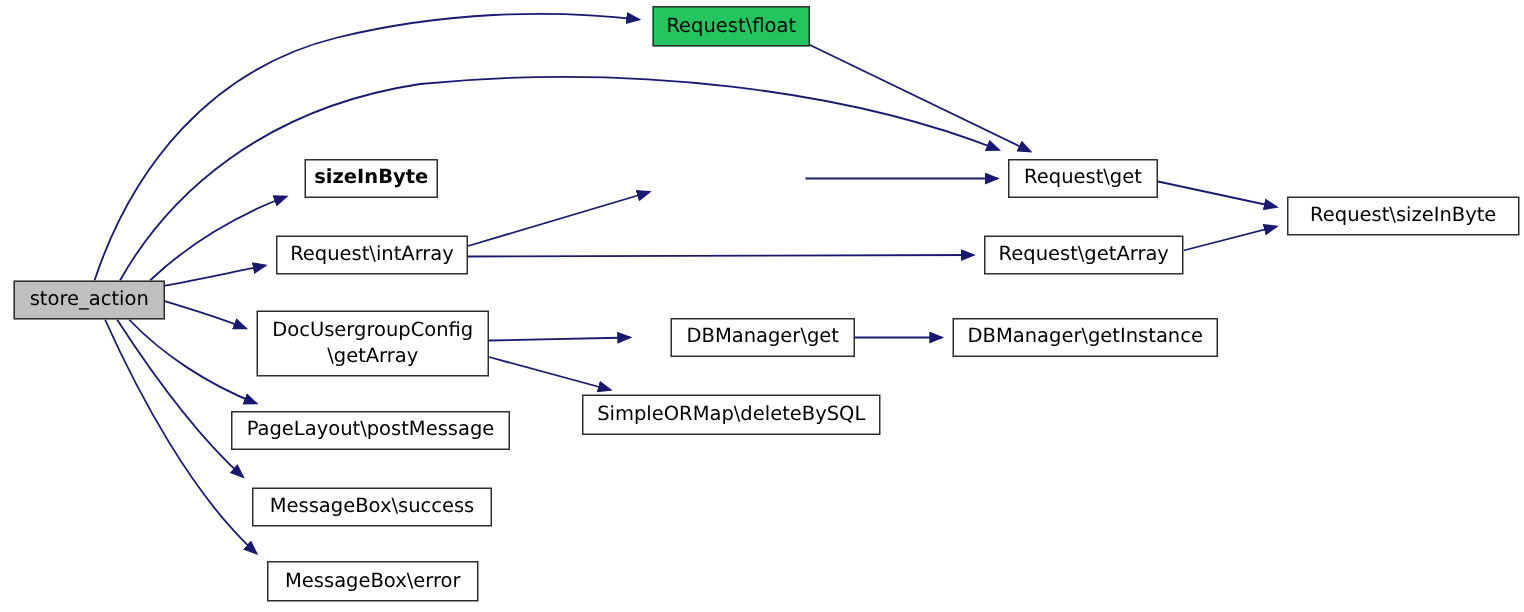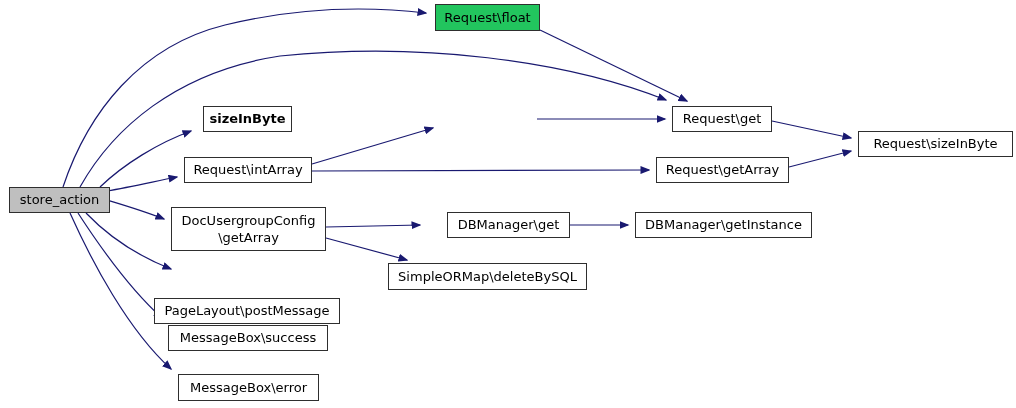--- a/index.html
+++ b/index.html
@@ -89,21 +89,21 @@
     </div>
     <div class="node" style="left: 427px; top: 212px; width: 123px; height: 26px; background: rgb(255, 255, 255); border: 1.4px solid rgb(46, 46, 46); color: rgb(0, 0, 0); margin-left: 20px;">
       <span>DBManager\get</span>
     </div>
     <div class="node" style="left: 635px; top: 212px; width: 177px; height: 26px; background: rgb(255, 255, 255); border: 1.4px solid rgb(46, 46, 46); color: rgb(0, 0, 0);">
       <span>DBManager\getInstance</span>
     </div>
     <div class="node" style="left: 388px; top: 263px; width: 199px; height: 27px; background: rgb(255, 255, 255); border: 1.4px solid rgb(46, 46, 46); color: rgb(0, 0, 0);">
       <span>SimpleORMap\deleteBySQL</span>
     </div>
-    <div class="node" style="left: 154px; top: 274px; width: 186px; height: 26px; background: rgb(255, 255, 255); border: 1.4px solid rgb(46, 46, 46); color: rgb(0, 0, 0); margin-top: 24px;">
+    <div class="node" style="left: 154px; top: 274px; width: 186px; height: 26px; background: rgb(255, 255, 255); border: 1.4px solid rgb(46, 46, 46); color: rgb(0, 0, 0);">
       <span>PageLayout\postMessage</span>
     </div>
     <div class="node" style="left: 168px; top: 325px; width: 160px; height: 26px; background: rgb(255, 255, 255); border: 1.4px solid rgb(46, 46, 46); color: rgb(0, 0, 0);">
       <span>MessageBox\success</span>
     </div>
     <div class="node" style="left: 178px; top: 374px; width: 141px; height: 27px; background: rgb(255, 255, 255); border: 1.4px solid rgb(46, 46, 46); color: rgb(0, 0, 0);">
       <span>MessageBox\error</span>
     </div>
   </div>
 

